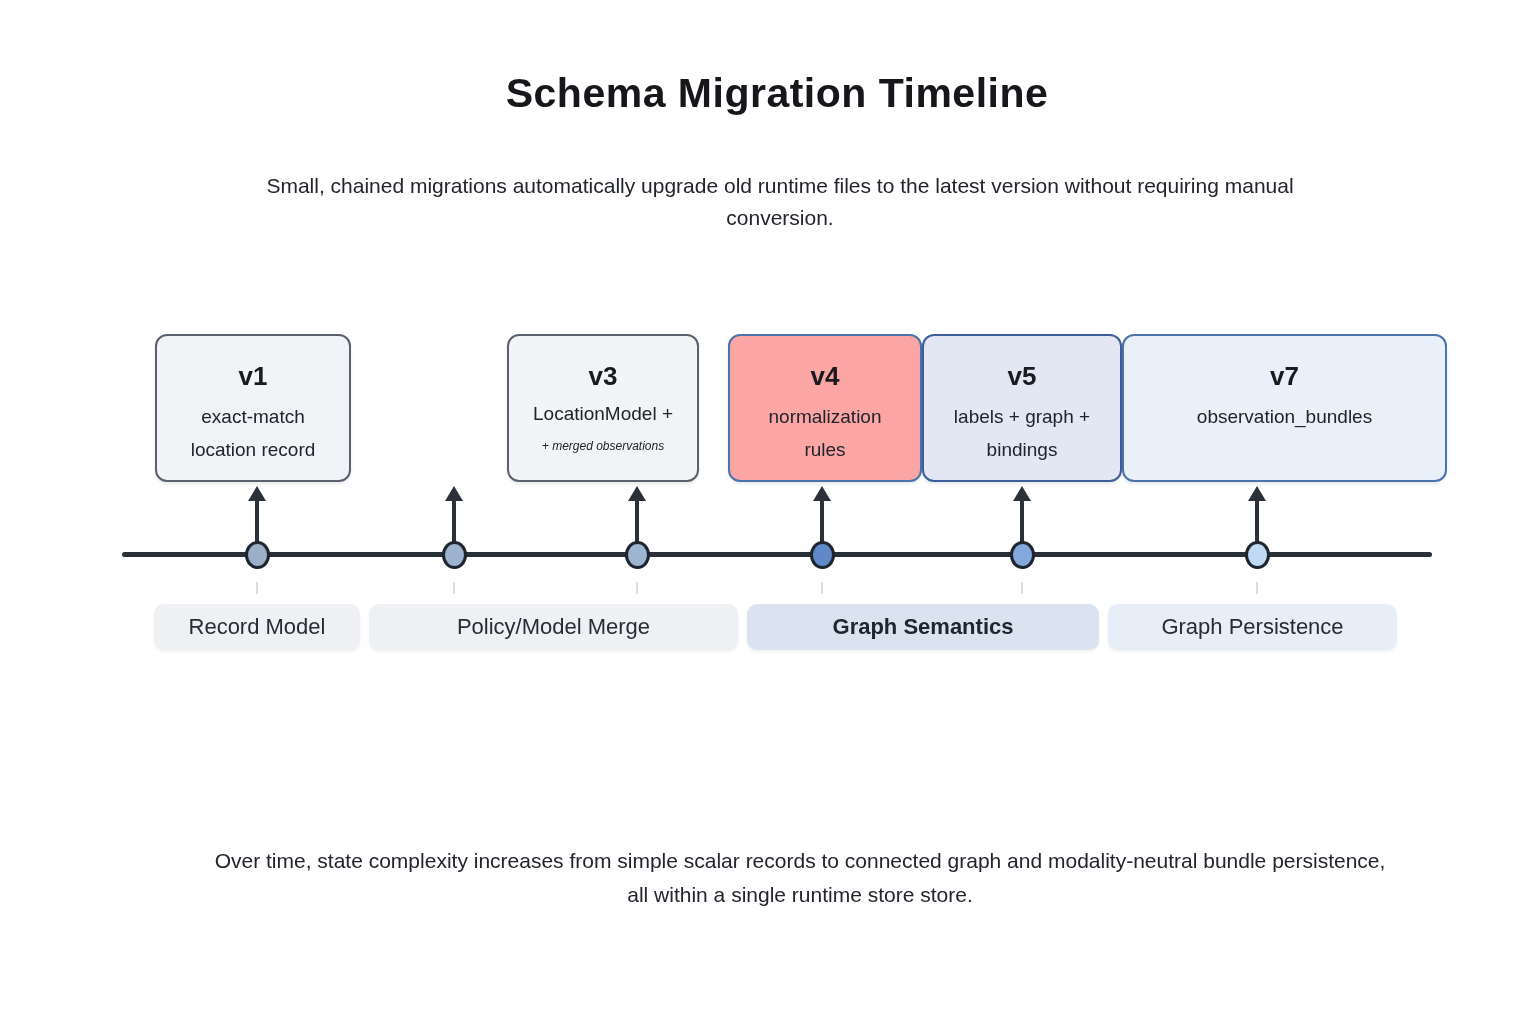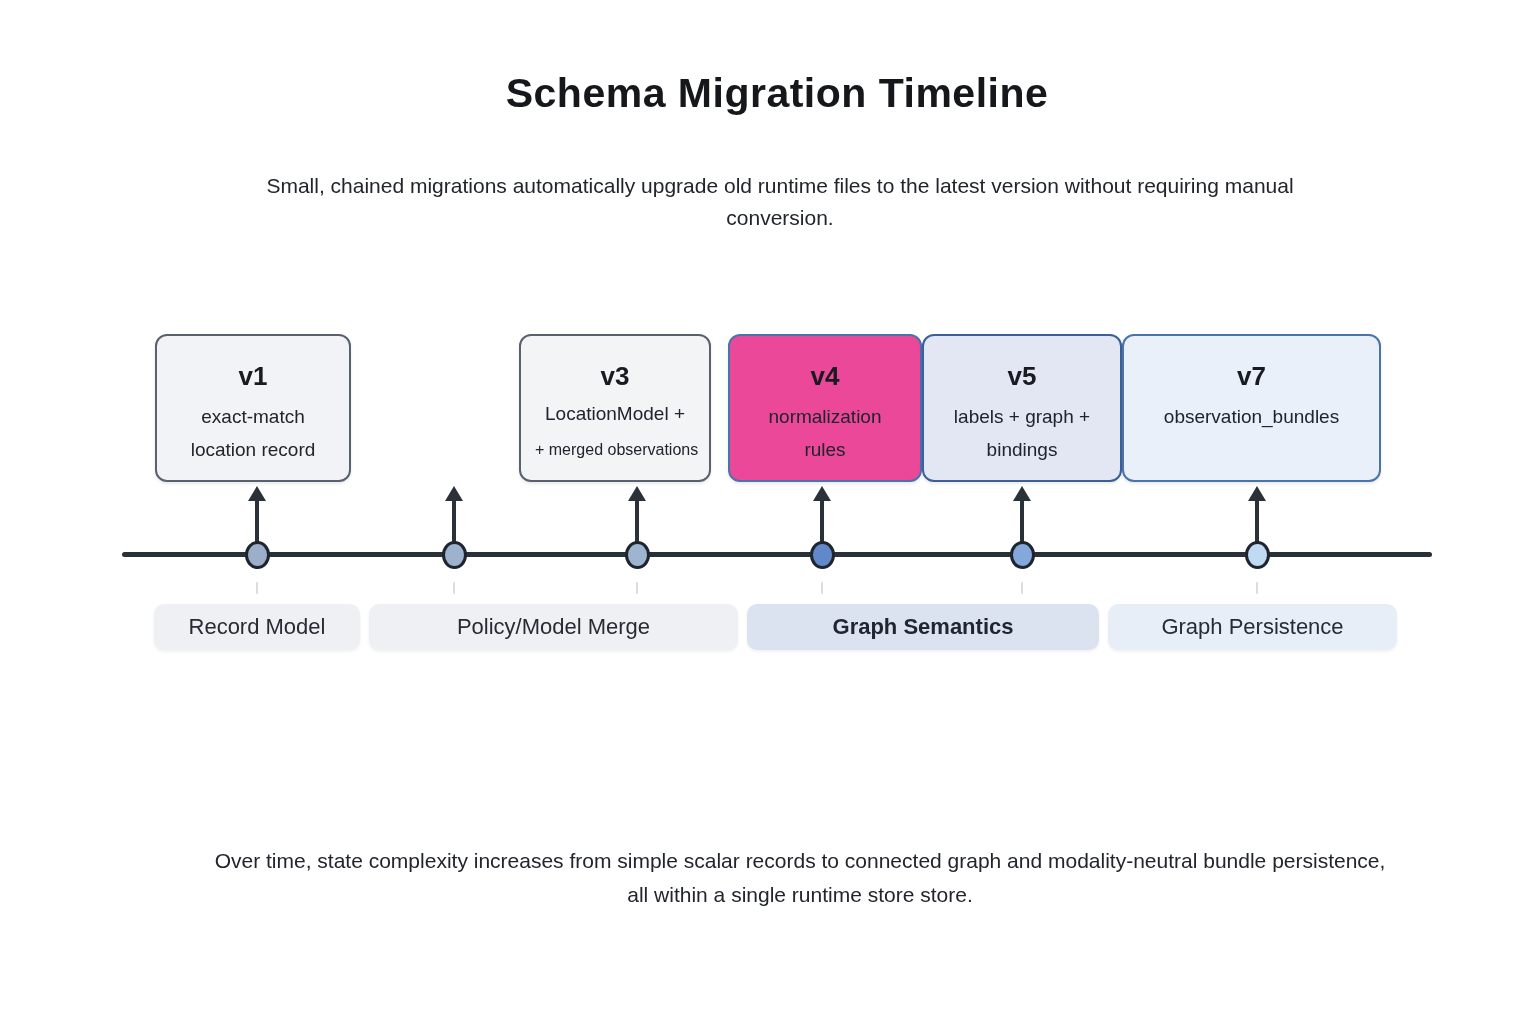--- a/index.html
+++ b/index.html
@@ -55,33 +55,34 @@
     color: #181b20;
     margin-bottom: 9px;
   }
   .vbox .desc {
     font-size: 19px;
     line-height: 1.72;
     color: #20242c;
     padding: 0 10px;
   }
   .vbox .desc-small {
-    font-size: 16px;
+    font-size: 12px;
     line-height: 1.9;
     color: #20242c;
     white-space: nowrap;
     overflow: hidden;
     padding: 0 6px;
+    font-style: italic;
   }
   #box-v1 { left: 123px; width: 196px; }
   #box-v2 { left: 319px; width: 185px; }
-  #box-v3 { left: 487px; width: 192px; text-align: center; }
+  #box-v3 { left: 475px; width: 192px; text-align: center; }
   #box-v4 { left: 696px; width: 194px; }
   #box-v5 { left: 890px; width: 200px; }
-  #box-v7 { left: 1090px; width: 259px; }
+  #box-v7 { left: 1090px; width: 325px; }
   
   .tl-line {
     position: absolute;
     left: 90px;
     top: 520px;
     width: 1310px;
     height: 5px;
     background: #2a3038;
     border-radius: 3px;
   }
@@ -159,21 +160,21 @@
 
   <div class="vbox" id="box-v1" style="background-color: rgb(241, 243, 246); border-color: rgb(89, 97, 111);">
     <div class="ver">v1</div>
     <div class="desc">exact-match location record</div>
   </div>
   <div class="vbox" id="box-v3" style="background-color: rgb(242, 244, 246); border-color: rgb(89, 97, 111);">
     <div class="ver">v3</div>
     <div class="desc" style="line-height:1.35;">LocationModel +</div>
     <div class="desc-small">+ merged observations</div>
   </div>
-  <div class="vbox" id="box-v4" style="background-color: #ec4899; border-color: rgb(74, 115, 170);">
+  <div class="vbox" id="box-v4" style="background-color: #fca5a5; border-color: rgb(74, 115, 170);">
     <div class="ver">v4</div>
     <div class="desc">normalization rules</div>
   </div>
   <div class="vbox" id="box-v5" style="background-color: rgb(227, 230, 243); border-color: rgb(61, 95, 153);">
     <div class="ver">v5</div>
     <div class="desc" style="padding:0 18px;">labels + graph + bindings</div>
   </div>
   <div class="vbox" id="box-v7" style="background-color: rgb(233, 240, 250); border-color: rgb(74, 115, 170);">
     <div class="ver">v7</div>
     <div class="desc">observation_bundles</div>

